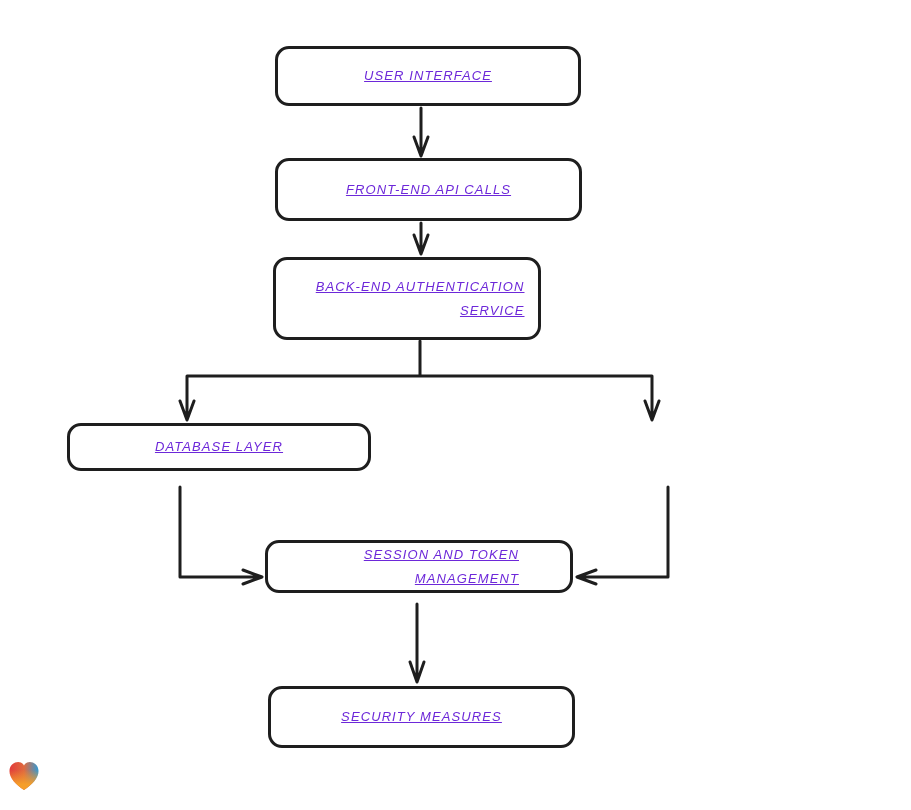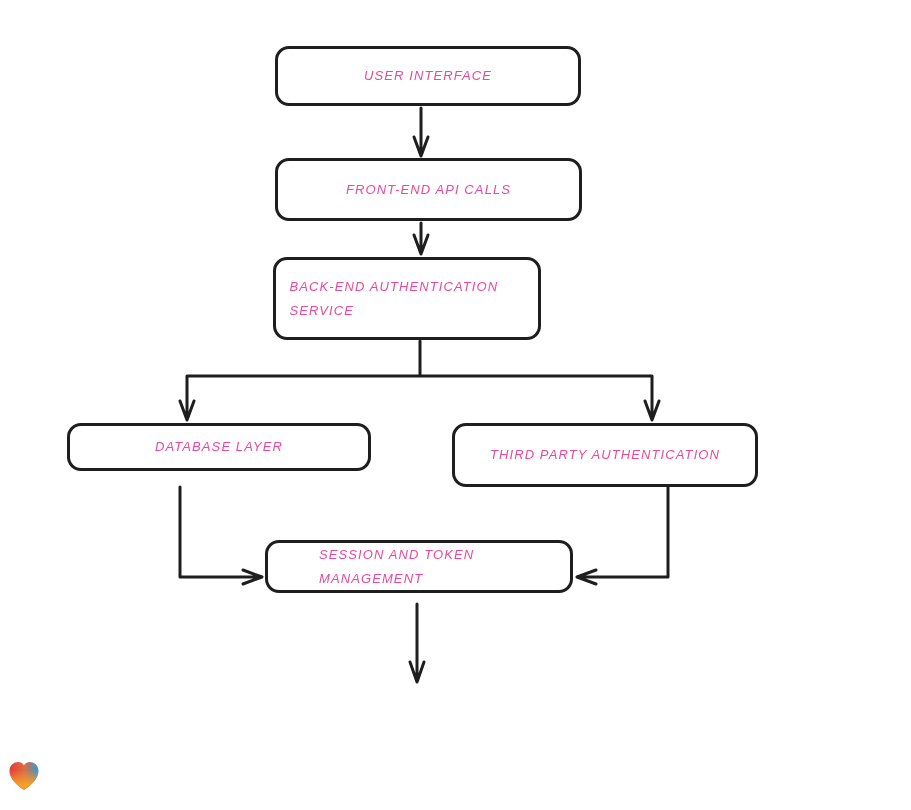--- a/index.html
+++ b/index.html
@@ -38,23 +38,24 @@
     background: #ffffff;
     border: 3px solid #1e1e1e;
     border-radius: 14px;
   }
   .node-label {
     display: inline-block;
     font-style: italic;
     font-size: 13px;
     letter-spacing: 1.1px;
     line-height: 24px;
-    color: #ec4899;
-    text-align: left;
+    color: #6d28d9;
+    text-align: right;
     white-space: normal;
+    text-decoration: underline;
   }
   .badge {
     position: absolute;
     left: 7px;
     top: 760px;
     width: 34px;
     height: 32px;
     cursor: pointer;
   }
 </style>
@@ -81,28 +82,28 @@
   </div>
 
   <div class="node" style="left:273px; top:257px; width:268px; height:83px">
     <span class="node-label" style="max-width:235px">BACK-END AUTHENTICATION SERVICE</span>
   </div>
 
   <div class="node" style="left:67px; top:423px; width:304px; height:48px">
     <span class="node-label">DATABASE LAYER</span>
   </div>
 
-  <div class="node" style="left:452px; top:423px; width:306px; height:64px">
-    <span class="node-label">THIRD PARTY AUTHENTICATION</span>
-  </div>
 
   <div class="node" style="left:265px; top:540px; width:308px; height:53px">
     <span class="node-label" style="max-width:200px">SESSION AND TOKEN MANAGEMENT</span>
   </div>
 
+  <div class="node" style="left:268px; top:686px; width:307px; height:62px">
+    <span class="node-label">SECURITY MEASURES</span>
+  </div>
 
   <div class="badge">
     <svg width="34" height="32" viewBox="0 0 34 32" xmlns="http://www.w3.org/2000/svg">
       <defs>
         <linearGradient id="hgrad1" x1="0" y1="0" x2="1" y2="0">
           <stop offset="0" stop-color="#e23b3b"></stop>
           <stop offset="0.5" stop-color="#e06a3e"></stop>
           <stop offset="1" stop-color="#309ad6"></stop>
         </linearGradient>
         <linearGradient id="hgrad2" x1="0" y1="0" x2="0" y2="1">

